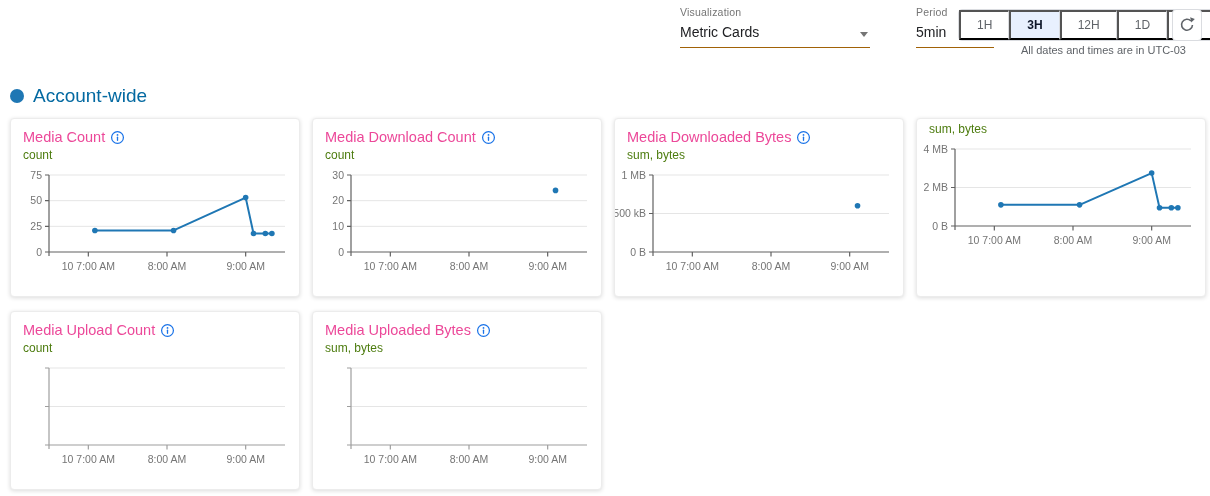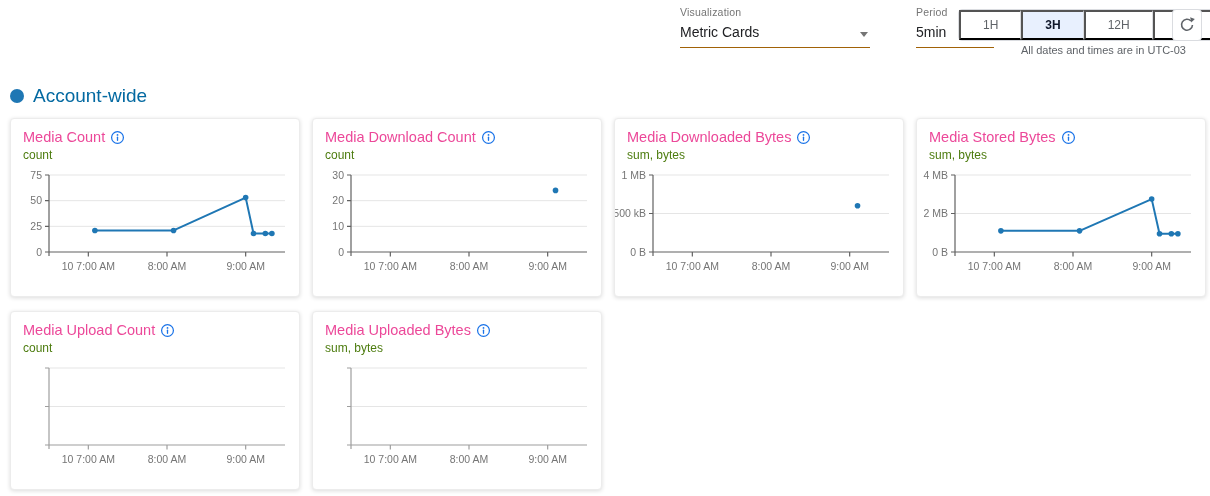--- a/index.html
+++ b/index.html
@@ -25,21 +25,21 @@
     border-top: 5px solid #757575;
   }
   #viz-select { left: 680px; width: 190px; }
   #period-select { left: 896px; width: 78px; margin-left: 20px; }
 
   .range-group {
     position: absolute; left: 958px; top: 9px; height: 32px;
     display: flex; border: 1px solid #dadce0; border-radius: 4px; background: #fff;
   }
   .range-btn {
-    min-width: 26px; padding: 0 22px; font-size: 12px; color: #5f6368;
+    min-width: 26px; padding: 0 16px; font-size: 12px; color: #5f6368;
     display: flex; align-items: center; justify-content: center;
     border-right: 1px solid #dadce0; cursor: pointer; background: transparent;
     font-family: "Liberation Sans", sans-serif;
   }
   .range-btn:last-child { border-right: none; }
   .range-btn.selected { background: #e8f0fe; color: #0f172a; font-weight: bold; }
   .cal-btn { display:flex; align-items:center; justify-content:center; }
 
   .refresh-btn {
     position: absolute; left: 1172px; top: 9px; width: 30px; height: 32px;
@@ -243,30 +243,20 @@
           <line x1="156" y1="86" x2="156" y2="90.5" stroke="#616161" stroke-width="1.2"></line>
           <text x="156" y="104" text-anchor="middle" font-size="10.5" fill="#757575" font-family="&quot;Liberation Sans&quot;, sans-serif">8:00 AM</text>
           <line x1="234.66666666666669" y1="86" x2="234.66666666666669" y2="90.5" stroke="#616161" stroke-width="1.2"></line>
           <text x="234.66666666666669" y="104" text-anchor="middle" font-size="10.5" fill="#757575" font-family="&quot;Liberation Sans&quot;, sans-serif">9:00 AM</text>
           <circle cx="242.53333333333333" cy="39.800000000000004" r="2.8" fill="#1f77b4"></circle>
         </svg>
       </div>
   </div>
 
   <div class="metric-card">
-    <div class="card-title-row">
-      <span class="card-title">Media Stored Bytes</span>
-      <span class="info-icon">
-          <svg width="15" height="15" viewBox="0 0 16 16">
-            <circle cx="8" cy="8" r="6.3" fill="none" stroke="#1a73e8" stroke-width="1.3"></circle>
-            <circle cx="8" cy="5.2" r="0.95" fill="#1a73e8"></circle>
-            <rect x="7.3" y="7" width="1.4" height="4.6" rx="0.7" fill="#1a73e8"></rect>
-          </svg>
-        </span>
-    </div>
     <div class="card-subtitle">sum, bytes</div>
     <div class="chart">
         <svg width="282" height="118" viewBox="0 0 282 118">
           <line x1="38" y1="86" x2="274" y2="86" stroke="#616161" stroke-width="1.2"></line>
           <line x1="34" y1="86" x2="38" y2="86" stroke="#616161" stroke-width="1.2"></line>
           <text x="31" y="89.5" text-anchor="end" font-size="10.5" fill="#757575" font-family="&quot;Liberation Sans&quot;, sans-serif">0 B</text>
           <line x1="38" y1="47.5" x2="274" y2="47.5" stroke="#e5e5e5" stroke-width="1"></line>
           <line x1="34" y1="47.5" x2="38" y2="47.5" stroke="#616161" stroke-width="1.2"></line>
           <text x="31" y="51" text-anchor="end" font-size="10.5" fill="#757575" font-family="&quot;Liberation Sans&quot;, sans-serif">2 MB</text>
           <line x1="38" y1="9" x2="274" y2="9" stroke="#e5e5e5" stroke-width="1"></line>

